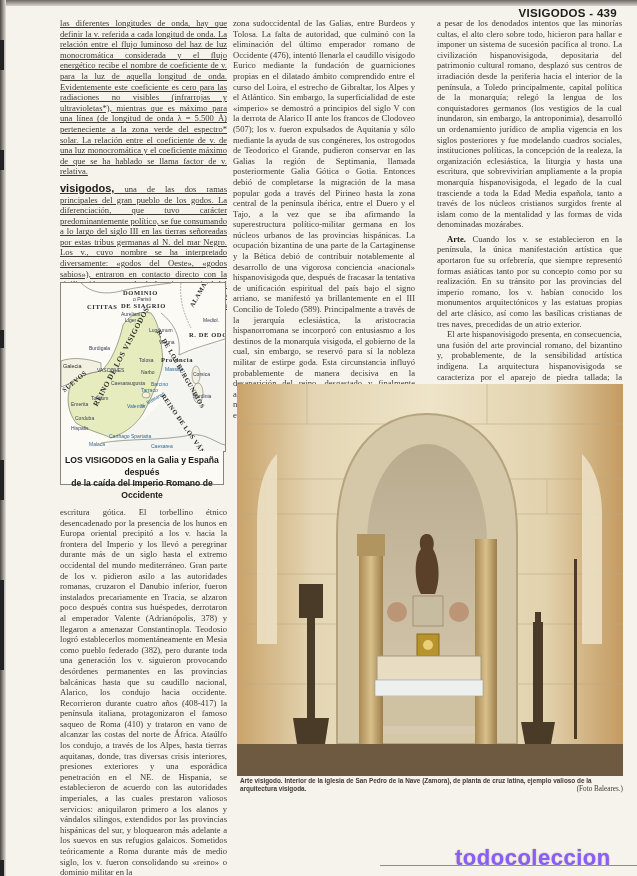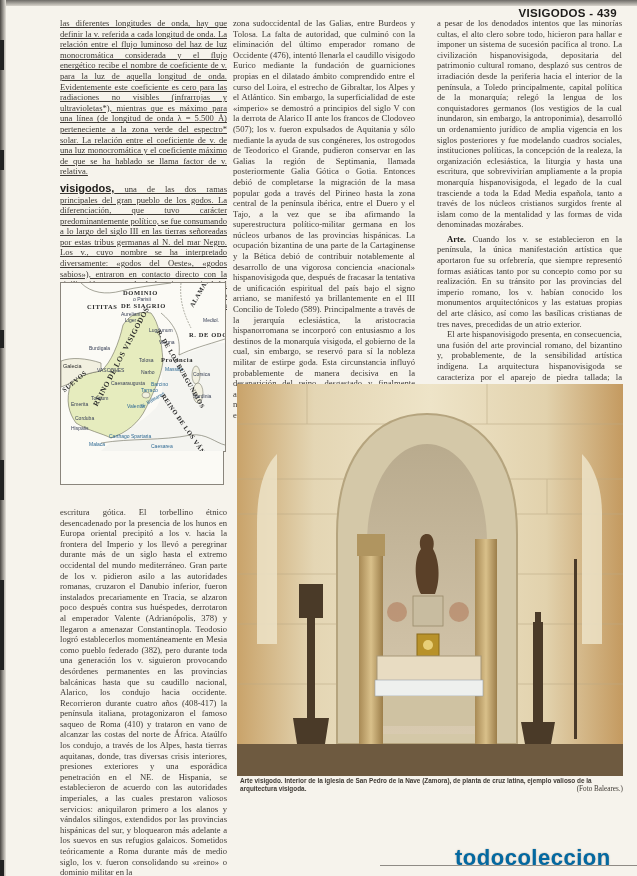--- a/index.html
+++ b/index.html
@@ -49,21 +49,21 @@
     overflow: hidden; background: #d9c9a6;
   }
   .photo-caption {
     position: absolute; left: 240px; top: 777px; width: 383px;
     font-family: "Liberation Sans", "DejaVu Sans", sans-serif; font-size: 6.4px; line-height: 8.4px;
     color: #3f3a34; font-weight: bold;
   }
   .photo-caption .credit { position: absolute; right: 0; top: 8px; font-family: "Liberation Serif", serif; font-weight: normal; font-size: 7.2px; }
   .watermark {
     position: absolute; left: 455px; top: 845px; font-family: "Liberation Sans", "DejaVu Sans", sans-serif;
-    font-weight: bold; font-size: 22px; color: #0369a1; letter-spacing: 0.5px;
+    font-weight: bold; font-size: 22px; color: #8b5cf6; letter-spacing: 0.5px;
     text-shadow: 0 0 1px #b8b4ae, 0 0 2px #c5c1ba;
   }
   .wm-line { position: absolute; left: 380px; top: 865px; width: 257px; height: 1px; background: #8f8b85; }
 </style>
 </head>
 <body>
 
 <div class="scan-top"></div>
 <div class="scan-left">
   <div class="notch" style="top:40px;height:30px"></div>
@@ -131,20 +131,22 @@
   <span class="map-label blue" style="left:66px;top:120px">Valentia</span>
   <span class="map-label blue" style="left:48px;top:150px">Carthago Spartaria</span>
   <span class="map-label blue" style="left:28px;top:158px">Malaca</span>
   <span class="map-label blue" style="left:80px;top:120px;transform:rotate(-30deg);transform-origin:left">Is. Baleares</span>
   <span class="map-label" style="left:132px;top:88px">Corsica</span>
   <span class="map-label" style="left:132px;top:110px">Sardinia</span>
   <span class="map-label big" style="left:102px;top:108px;transform:rotate(55deg);transform-origin:left">REINO DE LOS VÁNDALOS</span>
   <span class="map-label blue" style="left:90px;top:160px">Caesarea</span>
 </div>
 <div class="map-caption">
+  <div>LOS VISIGODOS en la Galia y España después</div>
+  <div>de la caída del Imperio Romano de Occidente</div>
 </div>
 
 <div class="col" id="col1b">
   <p>escritura gótica. El torbellino étnico desencadenado por la presencia de los hunos en Europa oriental precipitó a los v. hacia la frontera del Imperio y los llevó a peregrinar durante más de un siglo hasta el extremo occidental del mundo mediterráneo. Gran parte de los v. pidieron asilo a las autoridades romanas, cruzaron el Danubio inferior, fueron instalados precariamente en Tracia, se alzaron poco después contra sus huéspedes, derrotaron al emperador Valente (Adrianópolis, 378) y llegaron a amenazar Constantinopla. Teodosio logró establecerlos momentáneamente en Mesia como pueblo federado (382), pero durante toda una generación los v. siguieron provocando desórdenes permanentes en las provincias balcánicas hasta que su caudillo nacional, Alarico, los condujo hacia occidente. Recorrieron durante cuatro años (408-417) la península italiana, protagonizaron el famoso saqueo de Roma (410) y trataron en vano de alcanzar las costas del norte de África. Ataúlfo los condujo, a través de los Alpes, hasta tierras aquitanas, donde, tras diversas crisis interiores, presiones exteriores y una esporádica penetración en el NE. de Hispania, se establecieron de acuerdo con las autoridades imperiales, a las cuales prestaron valiosos servicios: aniquilaron primero a los alanos y vándalos silingos, extendidos por las provincias hispánicas del sur, y bloquearon más adelante a los suevos en sus refugios galaicos. Sometidos teóricamente a Roma durante más de medio siglo, los v. fueron consolidando su «reino» o dominio militar en la</p>
 </div>
 
 <div class="col" id="col2">
   <p>zona sudoccidental de las Galias, entre Burdeos y Tolosa. La falta de autoridad, que culminó con la eliminación del último emperador romano de Occidente (476), intentó llenarla el caudillo visigodo Eurico mediante la fundación de guarniciones propias en el dilatado ámbito comprendido entre el curso del Loira, el estrecho de Gibraltar, los Alpes y el Atlántico. Sin embargo, la superficialidad de este «imperio» se demostró a principios del siglo V con la derrota de Alarico II ante los francos de Clodoveo (507); los v. fueron expulsados de Aquitania y sólo mediante la ayuda de sus congéneres, los ostrogodos de Teodorico el Grande, pudieron conservar en las Galias la región de Septimania, llamada posteriormente Galia Gótica o Gotia. Entonces debió de completarse la migración de la masa popular goda a través del Pirineo hasta la zona central de la península ibérica, entre el Duero y el Tajo, a la vez que se iba afirmando la superestructura político-militar germana en los núcleos urbanos de las provincias hispánicas. La ocupación bizantina de una parte de la Cartaginense y la Bética debió de contribuir notablemente al desarrollo de una vigorosa conciencia «nacional» hispanovisigoda que, después de fracasar la tentativa de unificación espiritual del país bajo el signo arriano, se manifestó ya brillantemente en el III Concilio de Toledo (589). Principalmente a través de la jerarquía eclesiástica, la aristocracia hispanorromana se incorporó con entusiasmo a los destinos de la monarquía visigoda, el gobierno de la cual, sin embargo, se reservó para sí la nobleza militar de estirpe goda. Esta circunstancia influyó probablemente de manera decisiva en la desaparición del reino, desgastado y finalmente arruinado (711) por las luchas entre facciones nobiliarias que continuaron disputándose encarnizadamente el poder,</p>
 </div>
 

